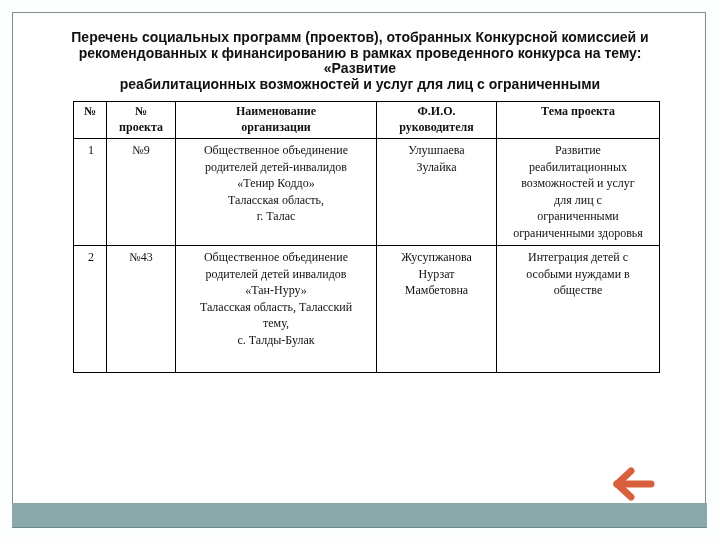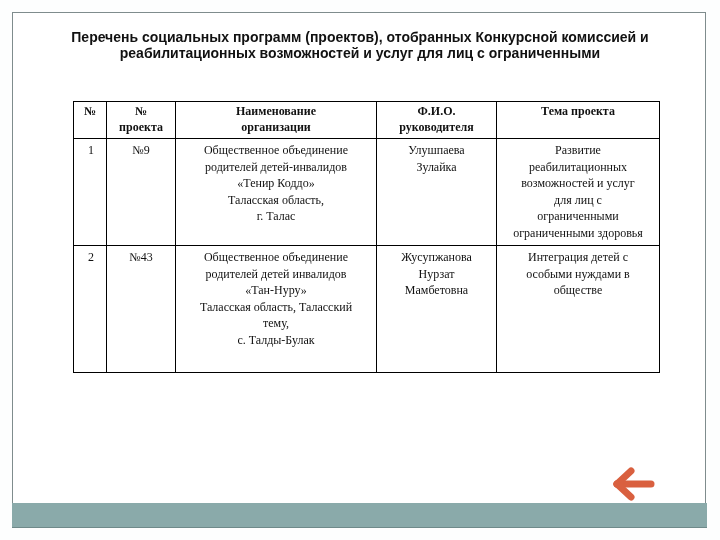--- a/index.html
+++ b/index.html
@@ -42,20 +42,21 @@
   }
 </style>
 </head>
 <body>
 
 <div class="frame"></div>
 <div class="bottom-band"></div>
 
 <div class="title">
   <span>Перечень социальных программ (проектов), отобранных Конкурсной комиссией и</span>
+  <span>рекомендованных к финансированию в рамках  проведенного конкурса на тему: «Развитие</span>
   <span>реабилитационных возможностей и услуг для лиц с ограниченными</span>
 </div>
 
 <table class="projects">
   <colgroup>
     <col style="width:33px">
       <col style="width:69px">
       <col style="width:201px">
       <col style="width:120px">
       <col style="width:163px">

